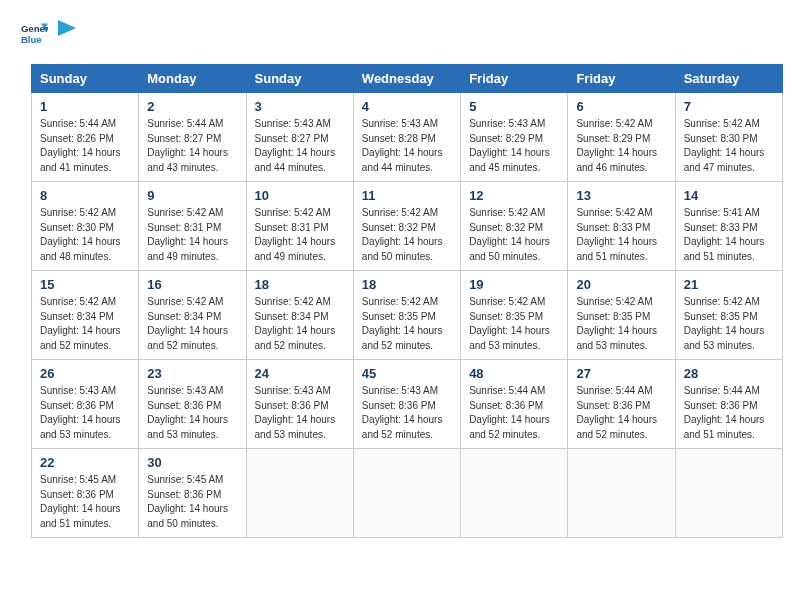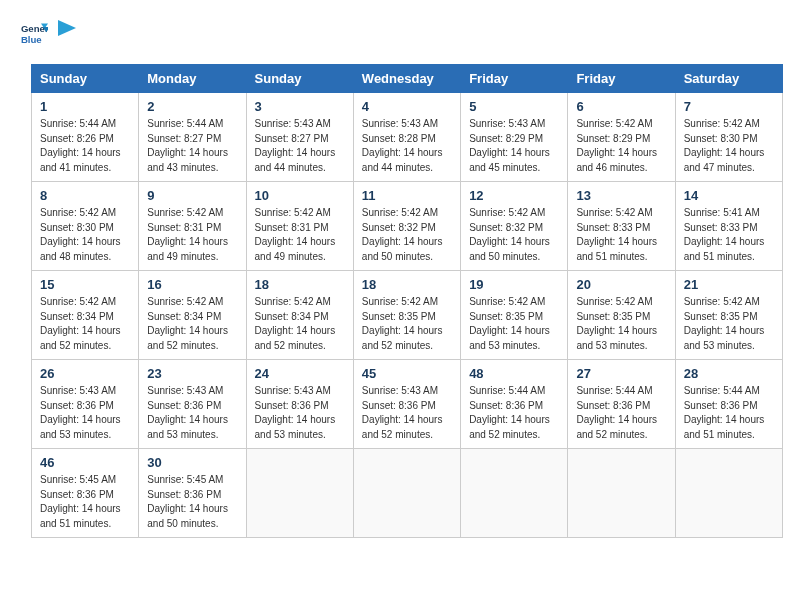--- a/index.html
+++ b/index.html
@@ -230,21 +230,21 @@
           <div class="day-number">27</div>
           <div class="day-info">Sunrise: 5:44 AM<br>Sunset: 8:36 PM<br>Daylight: 14 hours and 52 minutes.</div>
         </td>
         <td>
           <div class="day-number">28</div>
           <div class="day-info">Sunrise: 5:44 AM<br>Sunset: 8:36 PM<br>Daylight: 14 hours and 51 minutes.</div>
         </td>
       </tr>
       <tr>
         <td>
-          <div class="day-number">46</div>
+          <div class="day-number">22</div>
           <div class="day-info">Sunrise: 5:45 AM<br>Sunset: 8:36 PM<br>Daylight: 14 hours and 51 minutes.</div>
         </td>
         <td>
           <div class="day-number">30</div>
           <div class="day-info">Sunrise: 5:45 AM<br>Sunset: 8:36 PM<br>Daylight: 14 hours and 50 minutes.</div>
         </td>
         <td class="empty"></td>
         <td class="empty"></td>
         <td class="empty"></td>
         <td class="empty"></td>

